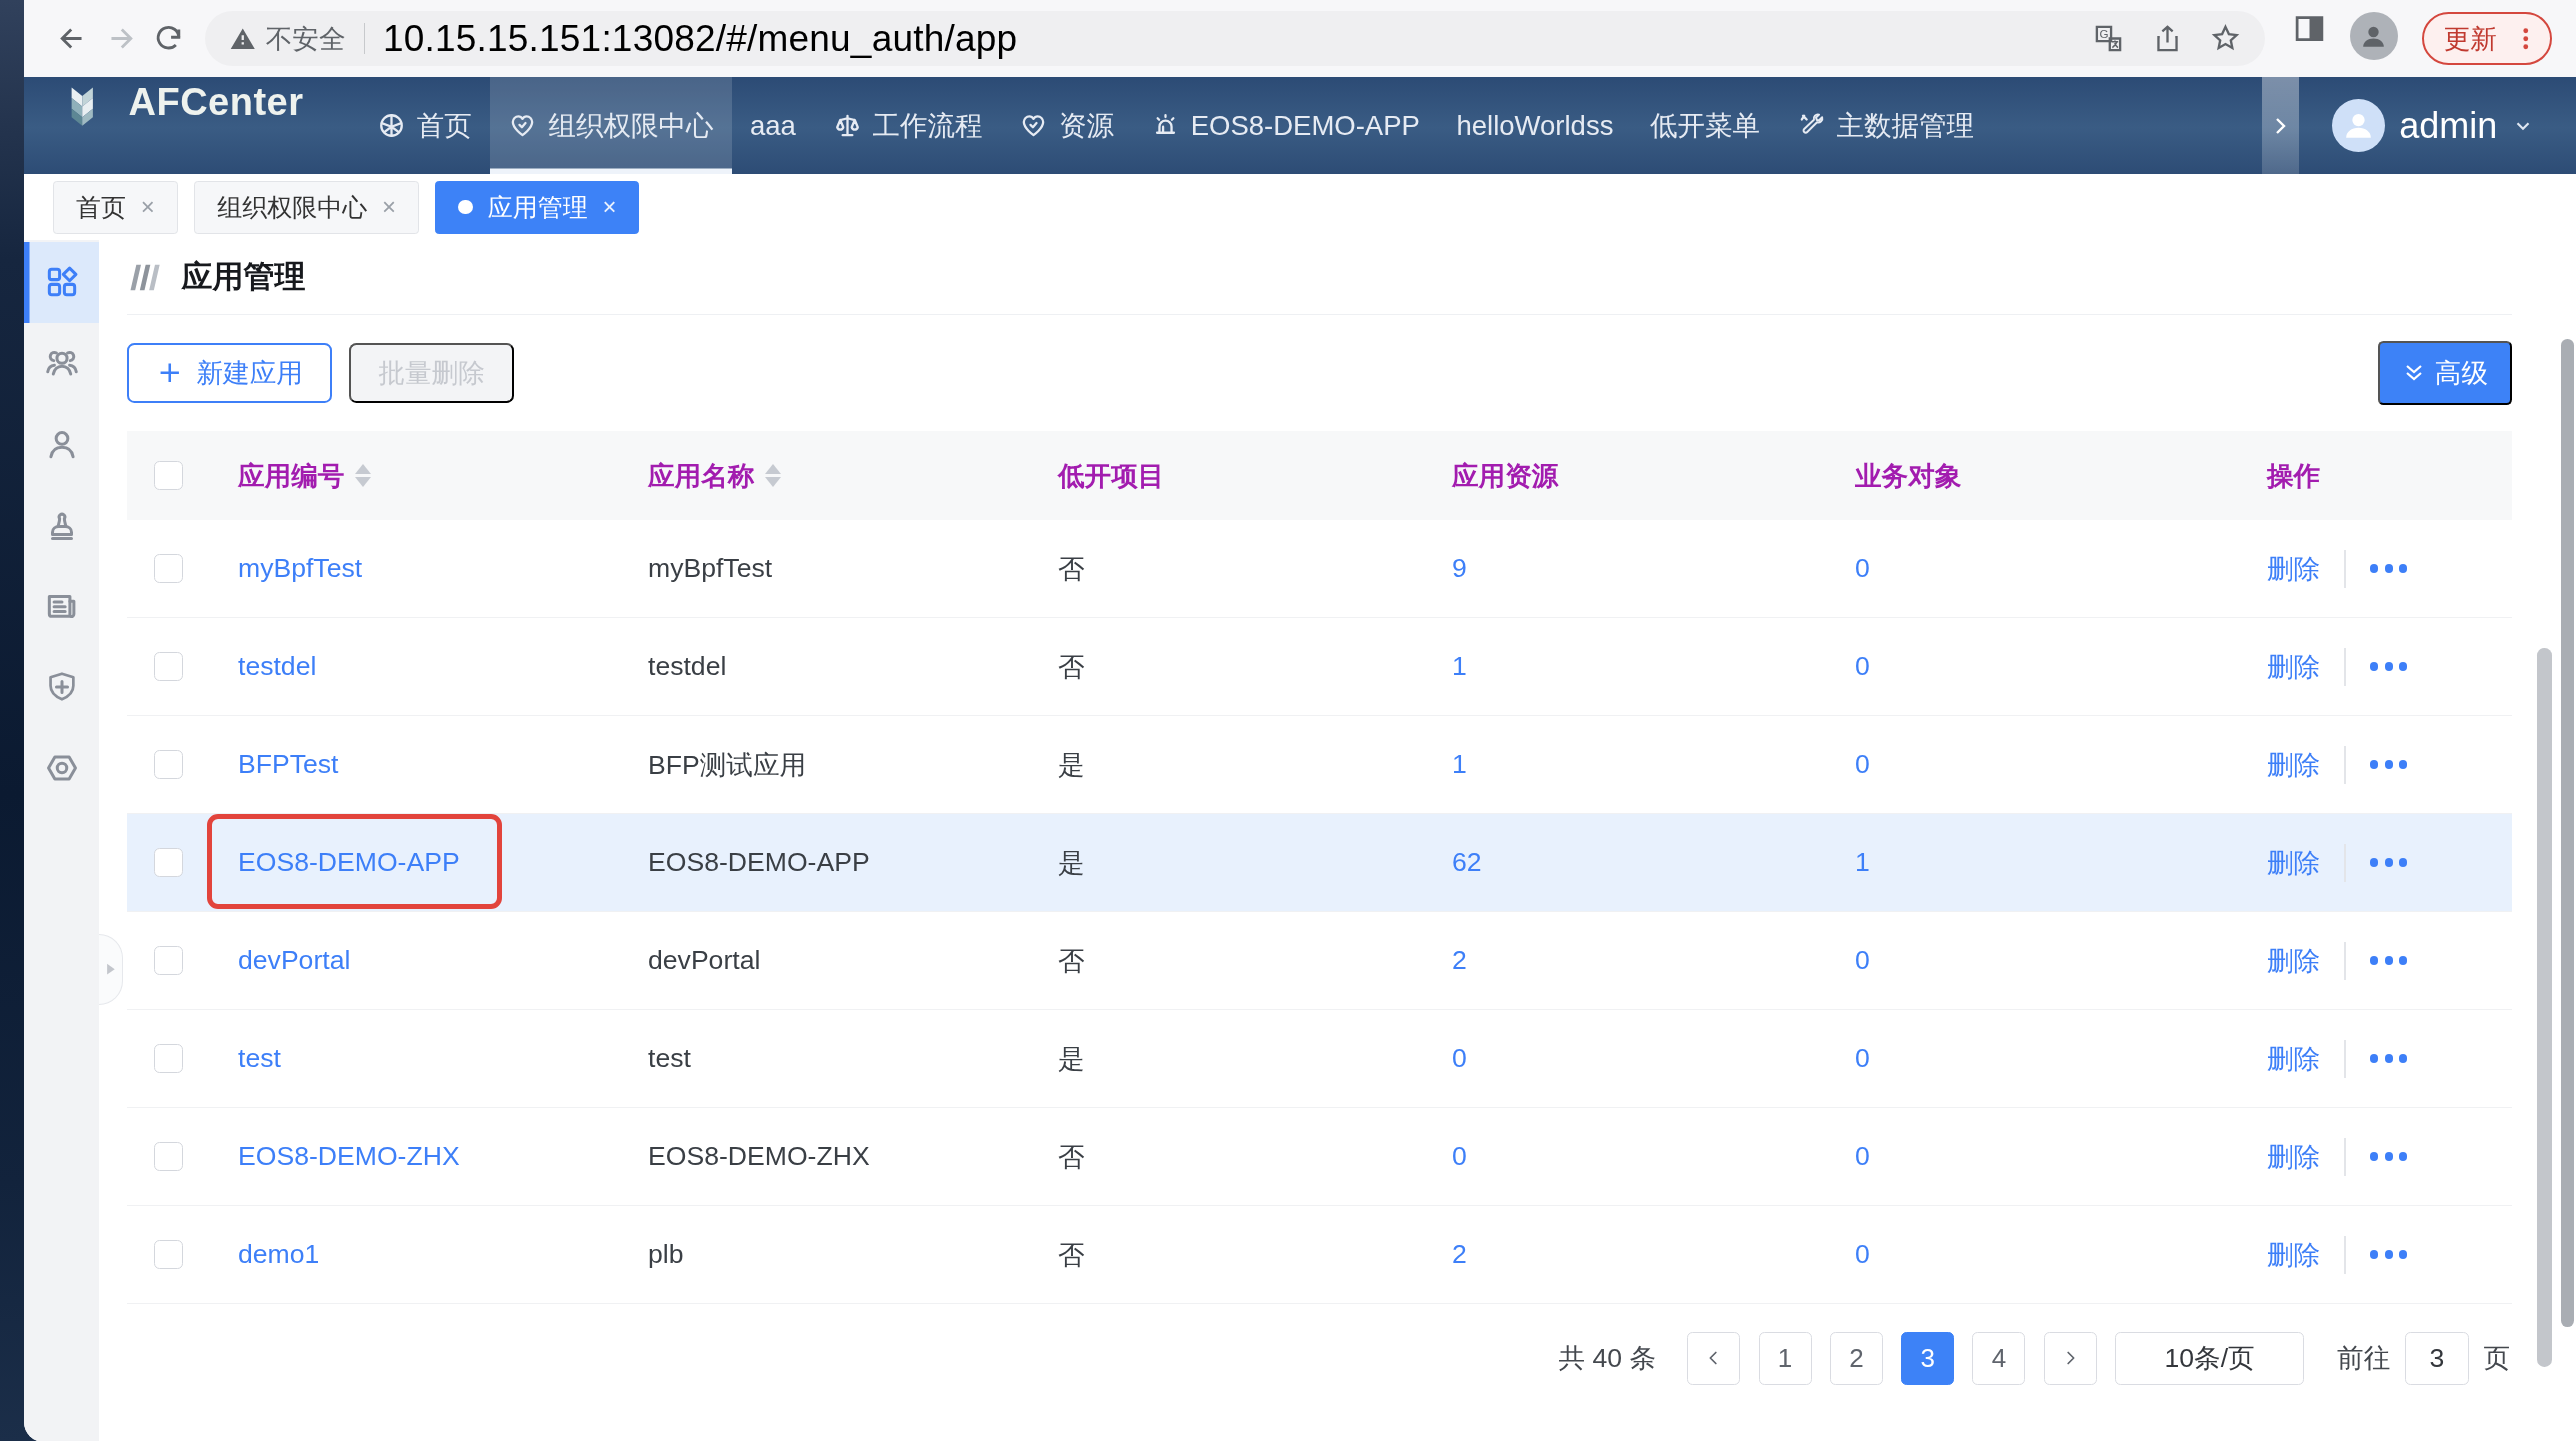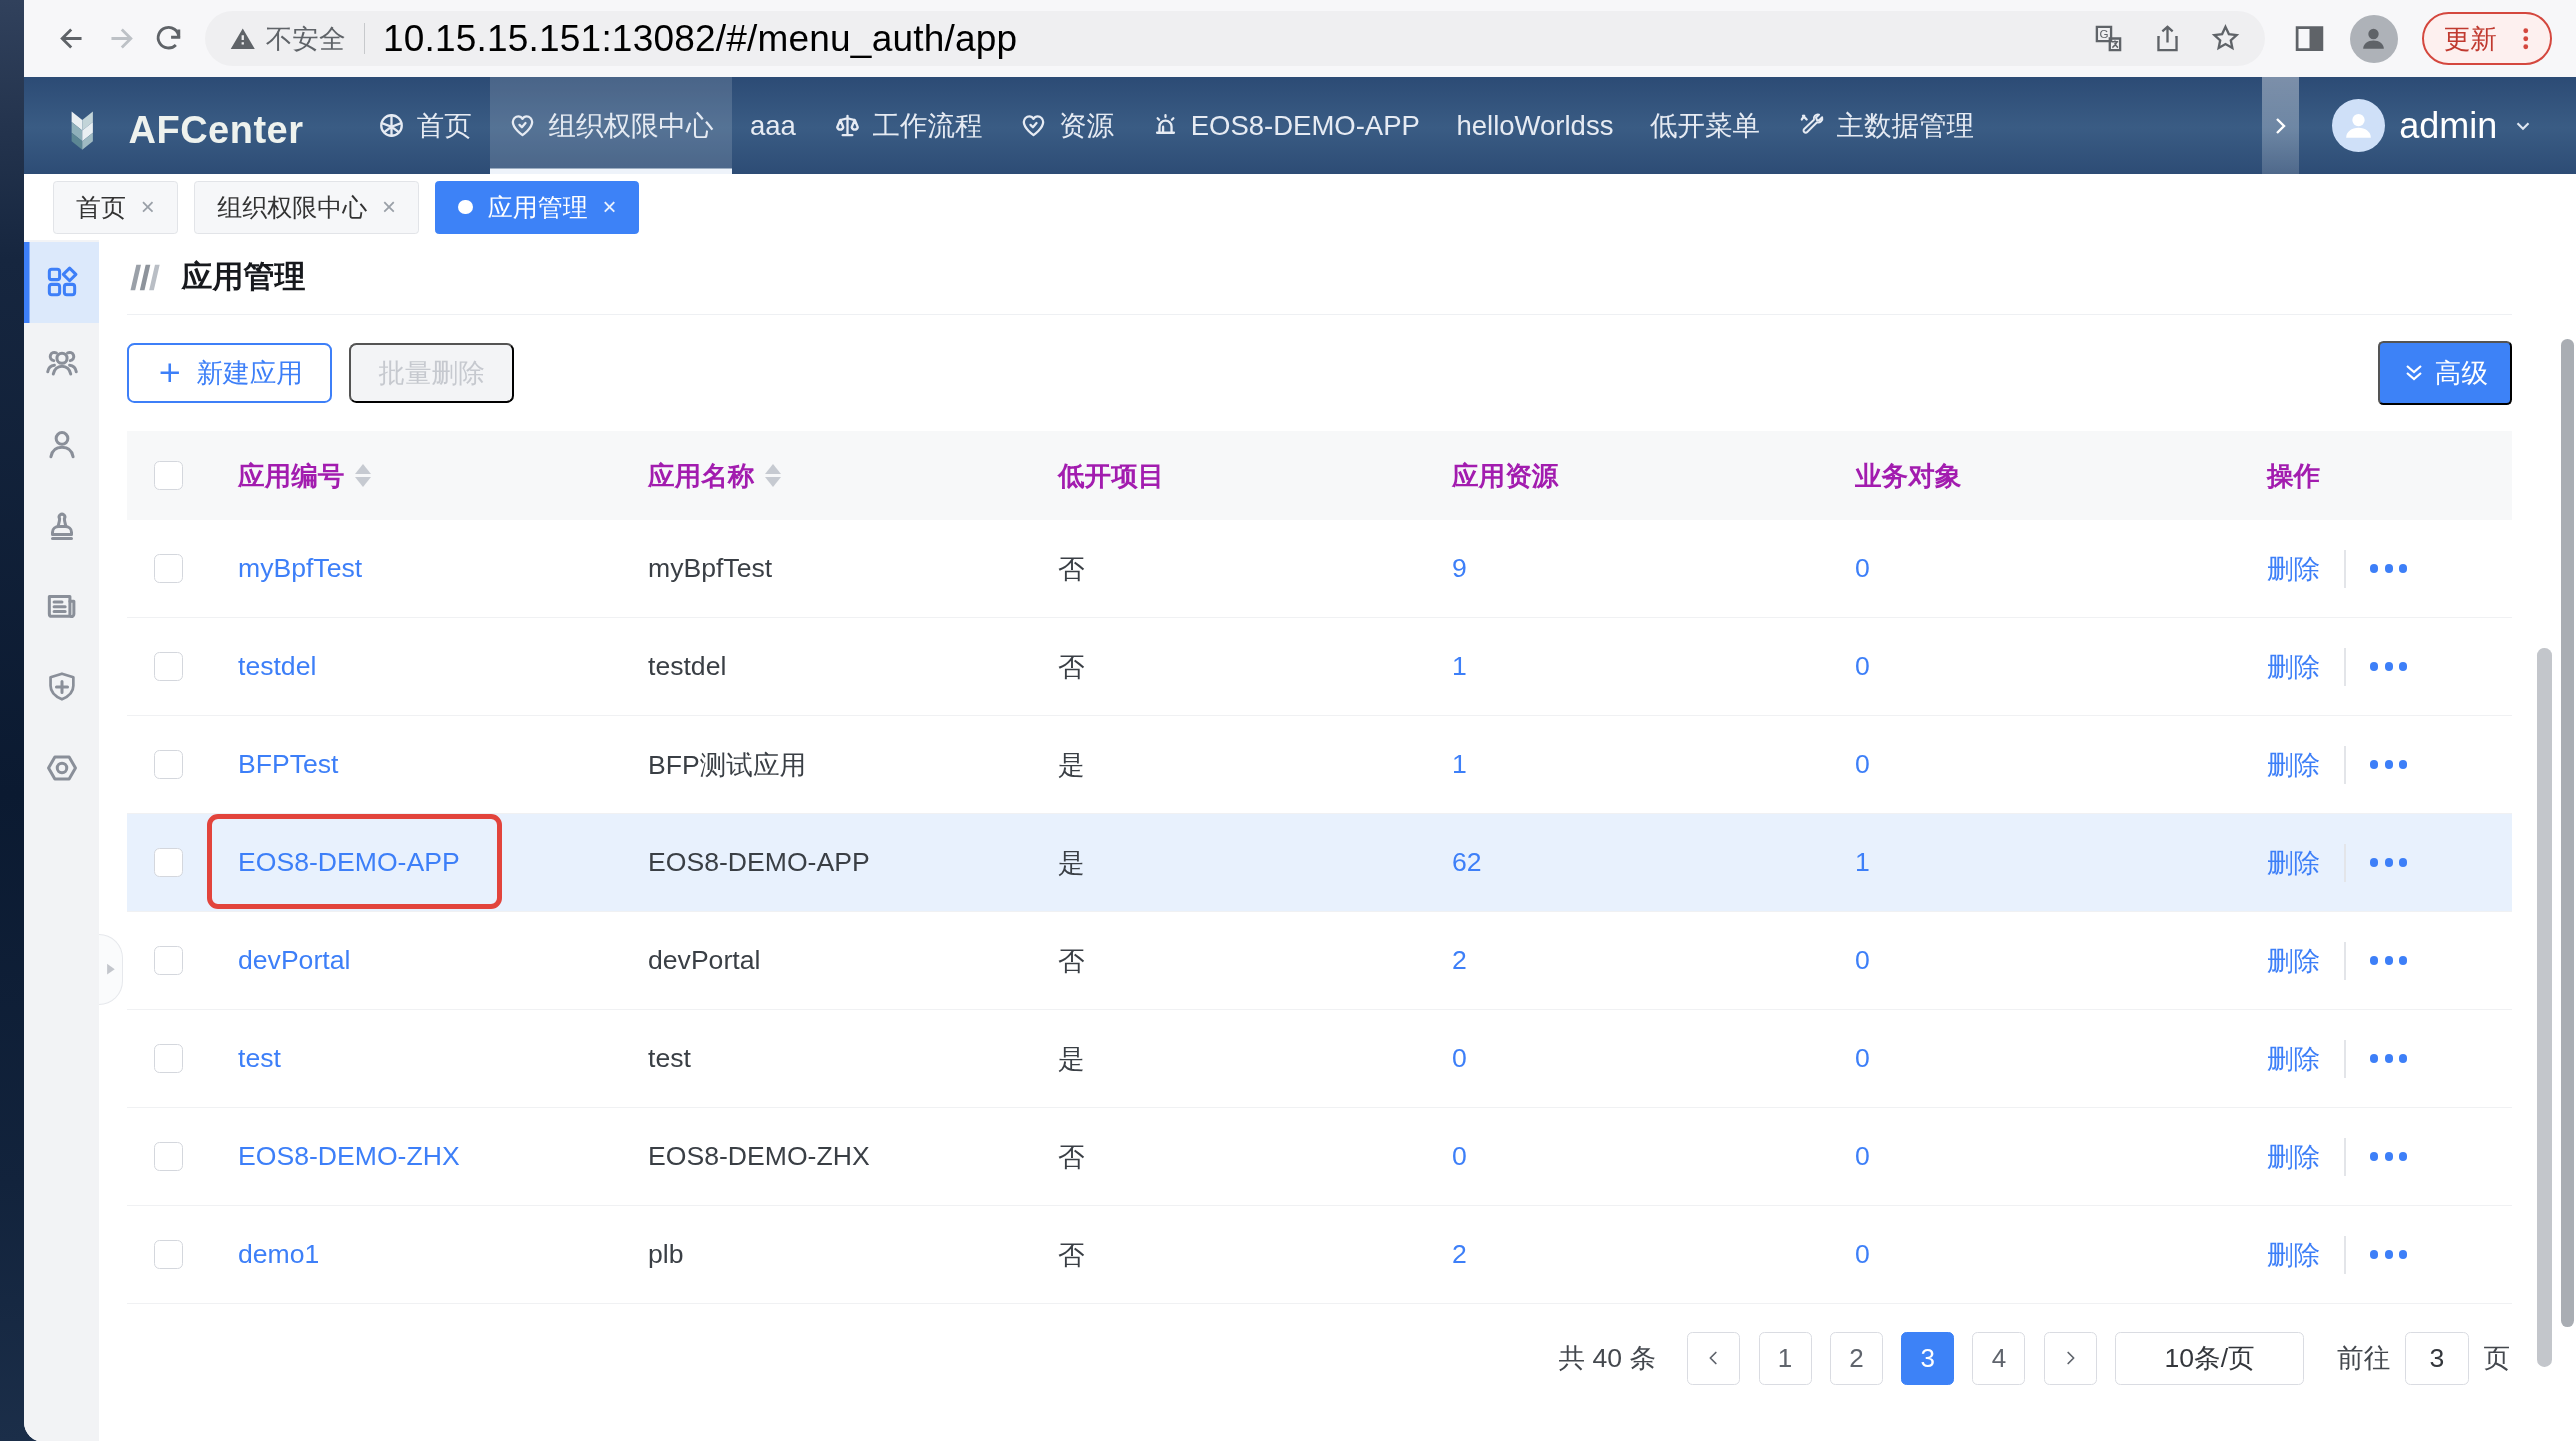--- a/index.html
+++ b/index.html
@@ -15,32 +15,32 @@
   .nav-btn.disabled{color:#bdc1c6;}
   .nav-btn svg{width:31px;height:31px;}
   .url-pill{flex:1;height:55px;background:#efeff1;border-radius:29px;margin:0 18.3px 0 13px;
     display:flex;align-items:center;padding:0 24px;min-width:0;}
   .warn{display:flex;align-items:center;color:#5f6368;font-size:26.6px;gap:9.2px;}
   .warn svg{width:27.5px;height:27.5px;}
   .url-sep{width:0.9px;height:31px;background:#c7c9cc;margin:0 18.3px;}
   .url-text{font-size:37px;color:#000000;letter-spacing:0.2px;flex:1;white-space:nowrap;overflow:hidden;}
   .pill-icons{display:flex;align-items:center;gap:27.5px;color:#5f6368;}
   .pill-icons svg{width:31px;height:31px;}
-  .chrome-right{display:flex;align-items:center;gap:24px;margin-left:9.2px;}
+  .chrome-right{display:flex;gap:24px;margin-left:9.2px;}
   .chrome-right svg{width:33px;height:33px;color:#5f6368;}
   .avatar-chrome{width:48px;height:48px;border-radius:50%;background:#aeb2b8;display:flex;align-items:center;justify-content:center;color:#f1f2f4;}
   .avatar-chrome svg{width:31px;height:31px;}
   .update-pill{height:53px;border:2.7px solid #d4473e;background:#fdf0ef;border-radius:27.5px;
     display:flex;align-items:center;gap:14.7px;padding:0 11px 0 20px;color:#c0392f;}
   .update-pill .u-label{font-size:26.6px;}
   .update-pill svg{width:27.5px;height:27.5px;}
   
   .navbar{height:97px;flex:0 0 auto;display:flex;align-items:stretch;
     background:linear-gradient(180deg,#2c4b75 0%,#3a5c84 52%,#2d4c75 100%);color:#e9eef5;position:relative;}
-  .brand{display:flex;align-items:center;gap:16.5px;padding:10px 55px 0 37px;}
+  .brand{display:flex;align-items:flex-start;gap:16.5px;padding:4px 55px 0 37px;}
   .brand svg{width:51px;height:51px;}
   .brand-name{font-size:38px;font-weight:bold;color:#eef2ee;letter-spacing:0.5px;}
   .nav-items{display:flex;align-items:stretch;overflow:hidden;flex:1;}
   .nav-item{display:flex;align-items:center;gap:11px;padding:0 18.3px;font-size:27.5px;white-space:nowrap;color:#e6ebf3;}
   .nav-item svg{width:29px;height:29px;}
   .nav-item.active{background:rgba(255,255,255,.14);box-shadow:inset 0 -5.5px 0 #eef3fa;}
   .nav-more{width:37px;background:linear-gradient(180deg,rgba(255,255,255,.38),rgba(255,255,255,.16));
     display:flex;align-items:center;justify-content:center;color:#fff;flex:0 0 auto;}
   .nav-more svg{width:24px;height:24px;}
   .nav-user{display:flex;align-items:center;gap:14.7px;padding:0 42px 0 33px;flex:0 0 auto;}

